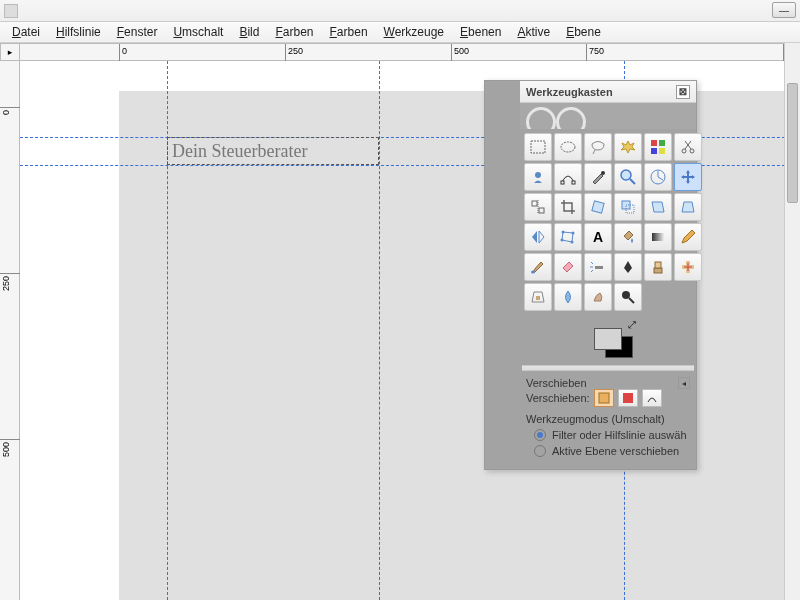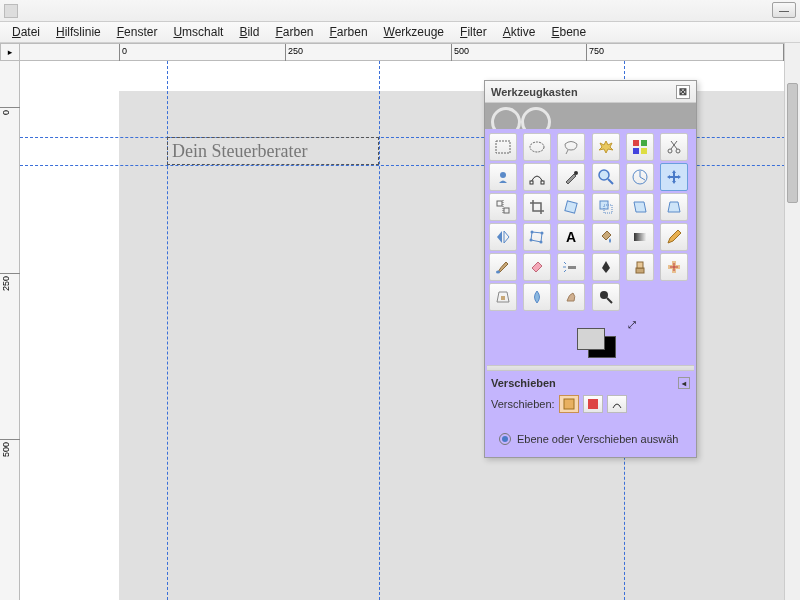--- a/index.html
+++ b/index.html
@@ -25,41 +25,41 @@
 .canvas-area { position: absolute; left: 20px; top: 61px; right: 0; bottom: 0; background: #5eead4; overflow: hidden; }
 
 .paper { position: absolute; left: 99px; top: 30px; width: 665px; height: 600px; background: #e0e0e0; }
 
 .guide-v { position: absolute; top: 0; bottom: 0; border-left: 1px dashed #3a6fd8; }
 .guide-h { position: absolute; left: 0; right: 0; border-top: 1px dashed #3a6fd8; }
 
 .text-sel { position: absolute; left: 147px; top: 76px; width: 212px; height: 28px; border: 1px dashed #555; background: transparent; display: flex; align-items: center; padding: 0 4px; }
 .text-sel span { font-family: Georgia, serif; font-size: 18px; color: #777; }
 
-.toolbox { position: absolute; right: 103px; top: 80px; width: 213px; background: #c4b5fd; border: 1px solid #9b9b9b; box-shadow: 2px 2px 6px rgba(0,0,0,0.2); }
+.toolbox { position: absolute; right: 103px; top: 80px; width: 213px; background: #a3a3a3; border: 1px solid #9b9b9b; box-shadow: 2px 2px 6px rgba(0,0,0,0.2); padding-left: 35px; }
 .toolbox-title { height: 22px; background: linear-gradient(#f8f8f8,#eaeaea); border-bottom: 1px solid #ccc; display: flex; align-items: center; justify-content: space-between; padding: 0 6px; font-size: 11px; font-weight: bold; color: #444; }
 .toolbox-close { width: 14px; height: 14px; border: 1px solid #999; background: #fff; display:flex;align-items:center;justify-content:center;font-size:10px;line-height:1; }
 .tb-logo { height: 26px; background: #a8a8a8; position: relative; overflow:hidden; }
 .tb-logo::before { content:""; position:absolute; left:6px; top:4px; width:24px; height:24px; border:3px solid #e6e6e6; border-radius:50%; }
 .tb-logo::after { content:""; position:absolute; left:36px; top:4px; width:24px; height:24px; border:3px solid #e6e6e6; border-radius:50%; }
 .tool-grid { display: grid; grid-template-columns: repeat(6, 1fr); gap: 2px; padding: 4px; }
 .tool { width: 28px; height: 28px; background: linear-gradient(#fdfdfd,#e8e8e8); border: 1px solid #c8c8c8; border-radius: 2px; display:flex; align-items:center; justify-content:center; cursor:pointer; }
 .tool.selected { background: #cde2fa; border-color: #6a9fdc; }
 .tool svg { width: 18px; height: 18px; }
 .color-wells { height: 48px; display:flex; align-items:center; justify-content:center; position: relative; }
 .well-fg { width: 28px; height: 22px; background: #d4d4d4; border: 1px solid #555; position: relative; z-index:2; }
 .well-bg { width: 28px; height: 22px; background: #000; border: 1px solid #555; position: absolute; margin-left: 22px; margin-top: 16px; z-index:1; }
 .well-swap { position:absolute; top:4px; right:60px; font-size:10px; }
 
 .divider { height: 6px; background: linear-gradient(#e4e4e4,#dcdcdc); border-top:1px solid #c8c8c8; border-bottom:1px solid #c8c8c8; margin:2px 2px; }
 
 .options { padding: 4px 6px 8px; font-size: 11px; color: #333; }
-.opt-head { display:flex; justify-content:space-between; align-items:center; font-weight:bold; margin-bottom:6px; }
+.opt-head { display:flex; justify-content:space-between; align-items:center; font-weight:normal; margin-bottom:0; }
 .opt-head .arrow { width:12px; height:12px; border:1px solid #999; display:flex;align-items:center;justify-content:center;font-size:8px; }
-.opt-row { display:flex; align-items:center; gap:4px; margin-bottom:20px; }
+.opt-row { display:flex; align-items:center; gap:4px; margin-bottom:6px; }
 .opt-row .toggle { width:20px; height:18px; background:linear-gradient(#fdfdfd,#e8e8e8); border:1px solid #bbb; display:flex;align-items:center;justify-content:center; }
 .opt-row .toggle.active { background:#f8d8b0; border-color:#c89050; }
 .opt-group { margin-top:4px; }
 .opt-group .hdr { font-weight: normal; margin-bottom:4px; }
 .radio-row { display:flex; align-items:center; gap:6px; margin:4px 0 4px 8px; }
 .radio { width:12px; height:12px; border:1px solid #777; border-radius:50%; display:flex;align-items:center;justify-content:center; }
 .radio.checked::after { content:""; width:6px; height:6px; background:#4a7ac8; border-radius:50%; }
 
 .scrollbar-v { position:absolute; right:0; top:43px; bottom:0; width:16px; background:#f0f0f0; border-left:1px solid #ccc; }
 .scrollbar-v .thumb { position:absolute; left:2px; right:2px; top:40px; height:120px; background:#c8c8c8; border:1px solid #aaa; border-radius:2px; }
@@ -79,21 +79,21 @@
 
 <div class="menubar">
   <span>Datei</span>
   <span>Hilfslinie</span>
   <span>Fenster</span>
   <span>Umschalt</span>
   <span>Bild</span>
   <span>Farben</span>
   <span>Farben</span>
   <span>Werkzeuge</span>
-  <span>Filter</span>
+  <span>Ebenen</span>
   <span>Aktive</span>
   <span>Ebene</span>
 </div>
 
 <div class="ruler-corner">▸</div>
 
 <div class="ruler-h">
   <div class="tick" style="left:99px">
       <span>0</span>
     </div>
@@ -375,23 +375,28 @@
             <rect x="1" y="1" width="10" height="10" fill="#d44"></rect>
           </svg>
         </div>
       <div class="toggle">
           <svg width="12" height="12" viewBox="0 0 12 12">
             <path d="M2 10 Q6 2 10 10" fill="none" stroke="#333"></path>
           </svg>
         </div>
     </div>
     <div class="opt-group">
+      <div class="hdr">Werkzeugmodus (Umschalt)</div>
       <div class="radio-row">
         <div class="radio checked"></div>
-        <span>Ebene oder Verschieben auswäh</span>
+        <span>Filter oder Hilfslinie auswäh</span>
+      </div>
+      <div class="radio-row">
+        <div class="radio"></div>
+        <span>Aktive Ebene verschieben</span>
       </div>
     </div>
   </div>
 </div>
 
 <div class="scrollbar-v">
   <div class="thumb"></div>
 </div>
 
 </body></html>

